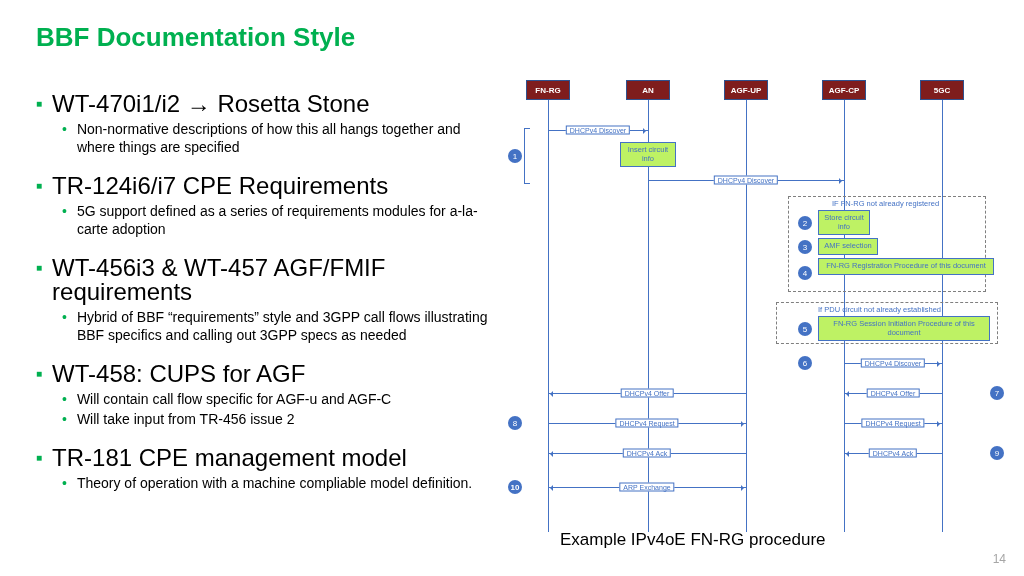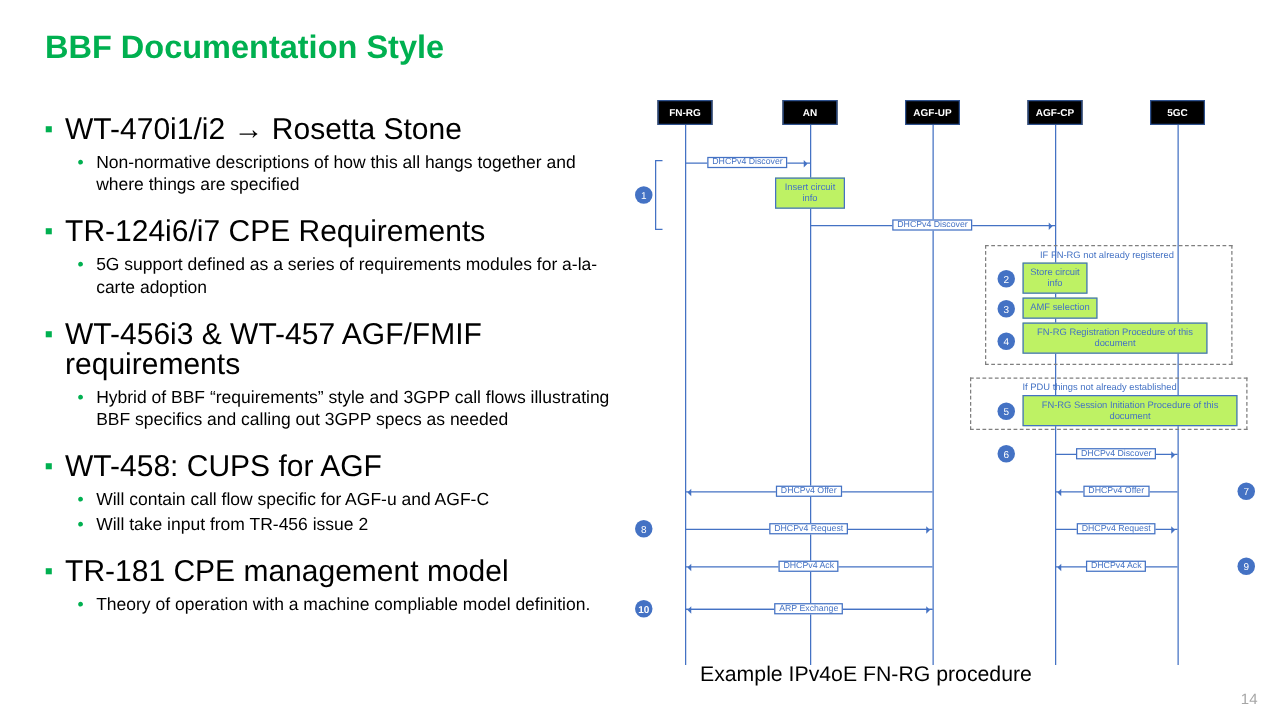--- a/index.html
+++ b/index.html
@@ -50,21 +50,21 @@
   .diagram {
     position: absolute;
     left: 502px; top: 80px;
     width: 506px; height: 452px;
     font-size: 8px;
     color: #305496;
   }
   .actor {
     position: absolute; top: 0;
     width: 44px; height: 20px;
-    background: #000000;
+    background: #7f1d1d;
     color: #fff;
     display: flex; align-items: center; justify-content: center;
     font-size: 8px; font-weight: bold;
     border: 1px solid #2f528f;
   }
   .lifeline {
     position: absolute; top: 20px; bottom: 0;
     width: 0; border-left: 1px solid #4472c4;
   }
   
@@ -240,24 +240,24 @@
   <div class="dashbox" style="left:286px; top:116px; width:198px; height:96px;"></div>
   <div class="dashlbl" style="left:330px; top:119px;">IF FN-RG not already registered</div>
 
   <div class="stepnum" style="left:296px; top:136px;">2</div>
   <div class="box" style="left:316px; top:130px; width:52px;">Store circuit info</div>
 
   <div class="stepnum" style="left:296px; top:160px;">3</div>
   <div class="box" style="left:316px; top:158px; width:60px;">AMF selection</div>
 
   <div class="stepnum" style="left:296px; top:186px;">4</div>
-  <div class="box" style="left:316px; top:178px; width:148px;">FN-RG Registration Procedure of this document</div>
+  <div class="box" style="left:316px; top:178px; width:176px;">FN-RG Registration Procedure of this document</div>
 
   <div class="dashbox" style="left:274px; top:222px; width:222px; height:42px;"></div>
-  <div class="dashlbl" style="left:316px; top:225px;">If PDU things not already established</div>
+  <div class="dashlbl" style="left:316px; top:225px;">If PDU circuit not already established</div>
   <div class="stepnum" style="left:296px; top:242px;">5</div>
   <div class="box" style="left:316px; top:236px; width:172px;">FN-RG Session Initiation Procedure of this document</div>
 
   <div class="stepnum" style="left:296px; top:276px;">6</div>
   <div class="msg" style="left:342px; top:283px; width:98px;"></div>
   <div class="msglbl" style="left:391px; top:283px;">DHCPv4 Discover</div>
 
   <div class="stepnum" style="left:488px; top:306px;">7</div>
   <div class="msg left" style="left:342px; top:313px; width:98px;"></div>
   <div class="msglbl" style="left:391px; top:313px;">DHCPv4 Offer</div>

